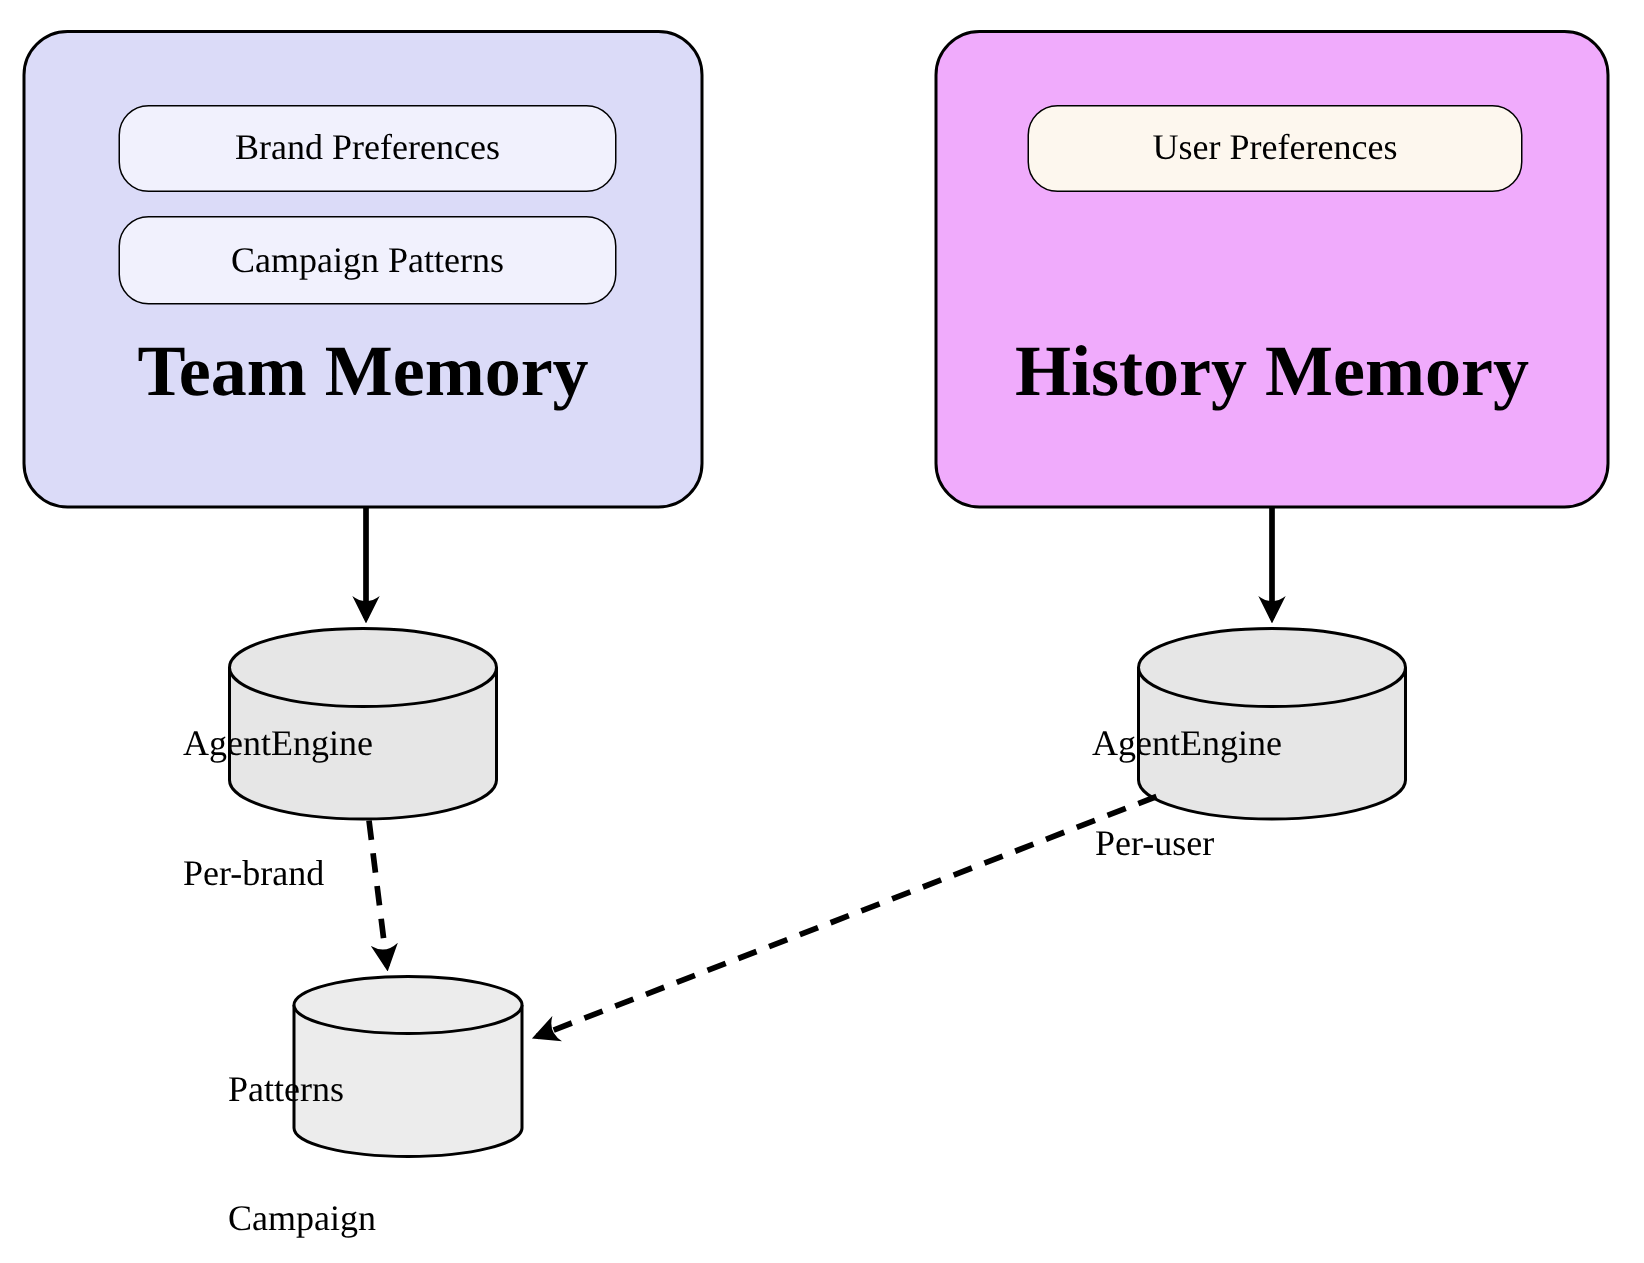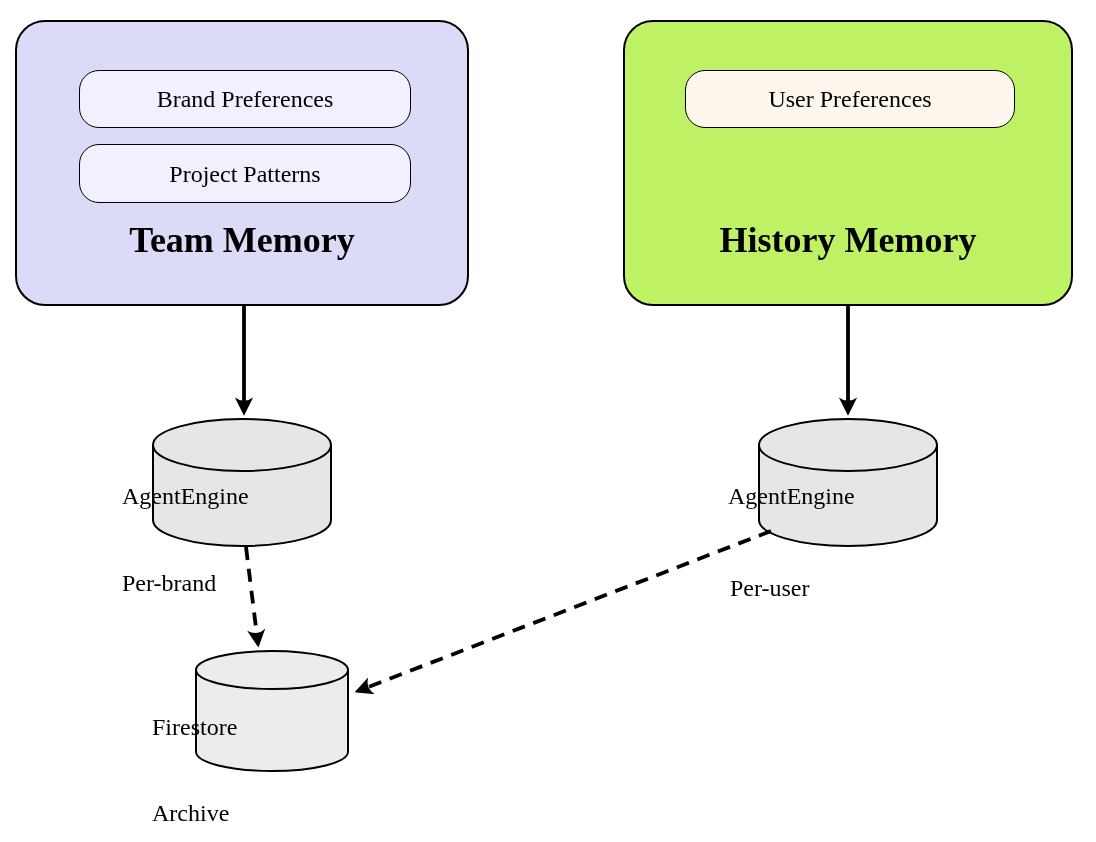--- a/index.html
+++ b/index.html
@@ -16,33 +16,33 @@
 
   .edge-layer {
     position: absolute;
     left: 0; top: 0;
     width: 1096px; height: 842px;
   }
 
   .memory-box {
     position: absolute;
     top: 20px;
-    height: 286px;
+    height: 319px;
     border: 2px solid #000;
     border-radius: 30px;
   }
   .memory-box.team {
     left: 15px;
     width: 454px;
     background: #dbdbf8;
   }
   .memory-box.personal {
     left: 623px;
     width: 450px;
-    background: #bef264;
+    background: #f0abfc;
   }
 
   .pill {
     position: absolute;
     border: 1.8px solid #000;
     border-radius: 20px;
     display: flex;
     align-items: center;
     justify-content: center;
     font-size: 24px;
@@ -51,35 +51,35 @@
   .team .pill { left: 62px; width: 332px; background: #f1f1fd; }
   .personal .pill { left: 60px; width: 330px; background: #fdf7ee; }
   .pill.row1 { top: 48px; height: 58px; }
   .pill.row2 { top: 122px; height: 59px; }
 
   .box-title {
     position: absolute;
     left: 0; right: 0;
     top: 198px;
     text-align: center;
-    font-size: 36px;
+    font-size: 48px;
     font-weight: bold;
     line-height: 1.15;
   }
 
   .node-label, .caption {
     position: absolute;
     width: 240px;
     font-size: 24px;
     line-height: 1.1;
   }
   .label-team-engine     { left: 122px; top: 483px; }
   .label-personal-engine { left: 728px; top: 483px; }
   .caption-per-brand     { left: 122px; top: 570px; }
-  .caption-per-user      { left: 730px; top: 575px; }
+  .caption-per-user      { left: 730px; top: 550px; }
   .label-archive-store   { left: 152px; top: 714px; }
   .caption-archive       { left: 152px; top: 800px; }
 </style>
 </head>
 <body>
 
 <div class="canvas">
 
   <svg class="edge-layer" width="1096" height="842" viewBox="0 0 1096 842" aria-hidden="true">
     <defs>
@@ -104,34 +104,34 @@
     <line x1="246" y1="547" x2="258" y2="644" stroke="#000" stroke-width="3.8" stroke-dasharray="13 9" marker-end="url(#arrowhead)"></line>
 
     <line x1="771" y1="531" x2="358" y2="691" stroke="#000" stroke-width="3.8" stroke-dasharray="13 9" marker-end="url(#arrowhead)"></line>
   </svg>
 
   <div class="memory-box team">
     <div class="pill row1">
       <span>Brand Preferences</span>
     </div>
     <div class="pill row2">
-      <span>Project Patterns</span>
+      <span>Campaign Patterns</span>
     </div>
     <div class="box-title">Team Memory</div>
   </div>
 
   <div class="memory-box personal">
     <div class="pill row1">
       <span>User Preferences</span>
     </div>
     <div class="box-title">History Memory</div>
   </div>
 
   <div class="node-label label-team-engine">AgentEngine</div>
   <div class="caption caption-per-brand">Per-brand</div>
 
   <div class="node-label label-personal-engine">AgentEngine</div>
   <div class="caption caption-per-user">Per-user</div>
 
-  <div class="node-label label-archive-store">Firestore</div>
-  <div class="caption caption-archive">Archive</div>
+  <div class="node-label label-archive-store">Patterns</div>
+  <div class="caption caption-archive">Campaign</div>
 
 </div>
 
 </body></html>

